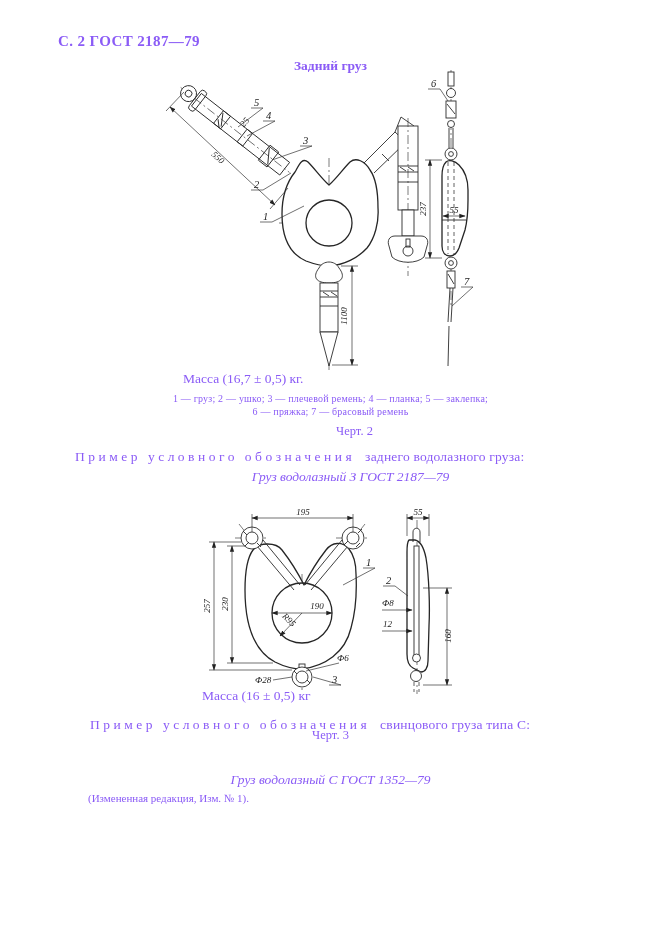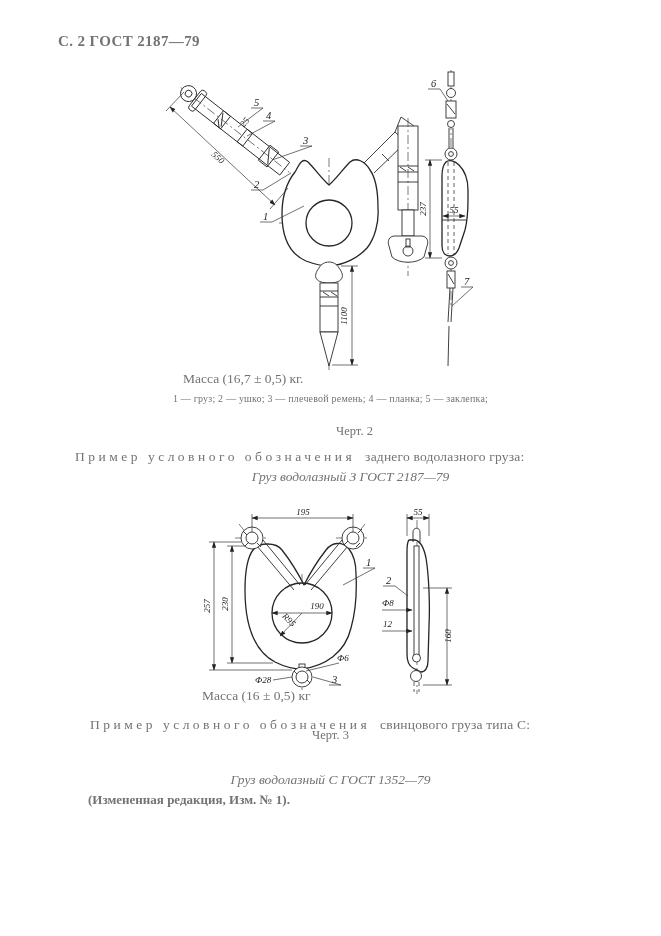--- a/index.html
+++ b/index.html
@@ -1,32 +1,32 @@
 <!DOCTYPE html>
 <html><head>
 <meta charset="utf-8">
 <style>
   * { margin:0; padding:0; box-sizing:border-box; }
   html,body { background:#ffffff; }
   .page {
     position:relative; width:661px; height:936px; background:#ffffff;
-    font-family:"Liberation Serif", serif; color:#737373; overflow:hidden;
+    font-family:"Liberation Serif", serif; color:#8b5cf6; overflow:hidden;
   }
   .abs { position:absolute; }
   .center { left:0; width:661px; text-align:center; }
   .hdr { font-weight:bold; font-size:15px; letter-spacing:0.4px; }
   .fig-title { font-weight:bold; font-size:13.5px; }
   .mass { font-size:13.5px; }
   .legend { font-size:10px; letter-spacing:0.2px; }
   .caption { font-size:12.5px; }
   .example { font-size:13.5px; white-space:nowrap; }
   .example .lead { letter-spacing:3.5px; }
   .example .tail { margin-left:10px; letter-spacing:0.2px; }
   .designation { font-style:italic; font-size:13.5px; }
-  .amendment { font-weight:bold; font-size:13px; }
+  .amendment { font-weight:normal; font-size:11px; }
   svg { position:absolute; overflow:visible; }
   svg text {
     font-family:"Liberation Serif", serif; font-style:italic;
     font-size:9.5px; fill:#1c1c1c;
   }
   svg .dimtxt { font-size:9px; }
   svg .calltxt { font-size:10.5px; }
   .outline { fill:none; stroke:#262626; stroke-width:1.3; stroke-linejoin:round; }
   .thin    { fill:none; stroke:#2b2b2b; stroke-width:0.9; }
   .dim     { fill:none; stroke:#333; stroke-width:0.7; }
@@ -35,20 +35,21 @@
   .hidden-e{ fill:none; stroke:#3a3a3a; stroke-width:0.8; stroke-dasharray:4 3; }
   .wfill   { fill:#ffffff; }
 </style>
 </head>
 <body>
 
 <div class="page">
 
   <div class="abs hdr" style="left:58px; top:33px;">С. 2 ГОСТ 2187—79</div>
 
+  <div class="abs center fig-title" style="top:58px;">Задний груз</div>
 
   <svg style="left:148px; top:70px;" width="436" height="306" viewBox="0 0 436 306">
     <defs>
       <marker id="ar1" viewBox="0 0 10 10" refX="9" refY="5" markerWidth="9" markerHeight="9" orient="auto-start-reverse">
         <path d="M0,1.6 L10,5 L0,8.4 Z" fill="#222"></path>
       </marker>
     </defs>
 
     <g>
 
@@ -185,20 +186,21 @@
       <line class="thin" x1="305" y1="218" x2="303" y2="252"></line>
       <line class="thin" x1="301" y1="256" x2="300" y2="296"></line>
 
       <text class="calltxt" x="316" y="215">7</text>
       <polyline class="cl" points="313,217 325,217 304,236"></polyline>
     </g>
   </svg>
 
   <div class="abs mass" style="left:183px; top:371px;">Масса (16,7 ± 0,5) кг.</div>
   <div class="abs center legend" style="top:393px;">1 — груз; 2 — ушко; 3 — плечевой ремень; 4 — планка; 5 — заклепка;</div>
+  <div class="abs center legend" style="top:406px;">6 — пряжка; 7 — брасовый ремень</div>
   <div class="abs center caption" style="top:424px;padding-left:48px;">Черт. 2</div>
 
   <div class="abs example" style="left:75px; top:449px;">
     <span class="lead">Пример условного обозначения</span><span class="tail">заднего водолазного груза:</span>
   </div>
   <div class="abs center designation" style="top:469px;padding-left:40px;">Груз водолазный З ГОСТ 2187—79</div>
 
 
   <svg style="left:193px; top:506px;" width="324" height="190" viewBox="0 0 324 190">
     <defs>

